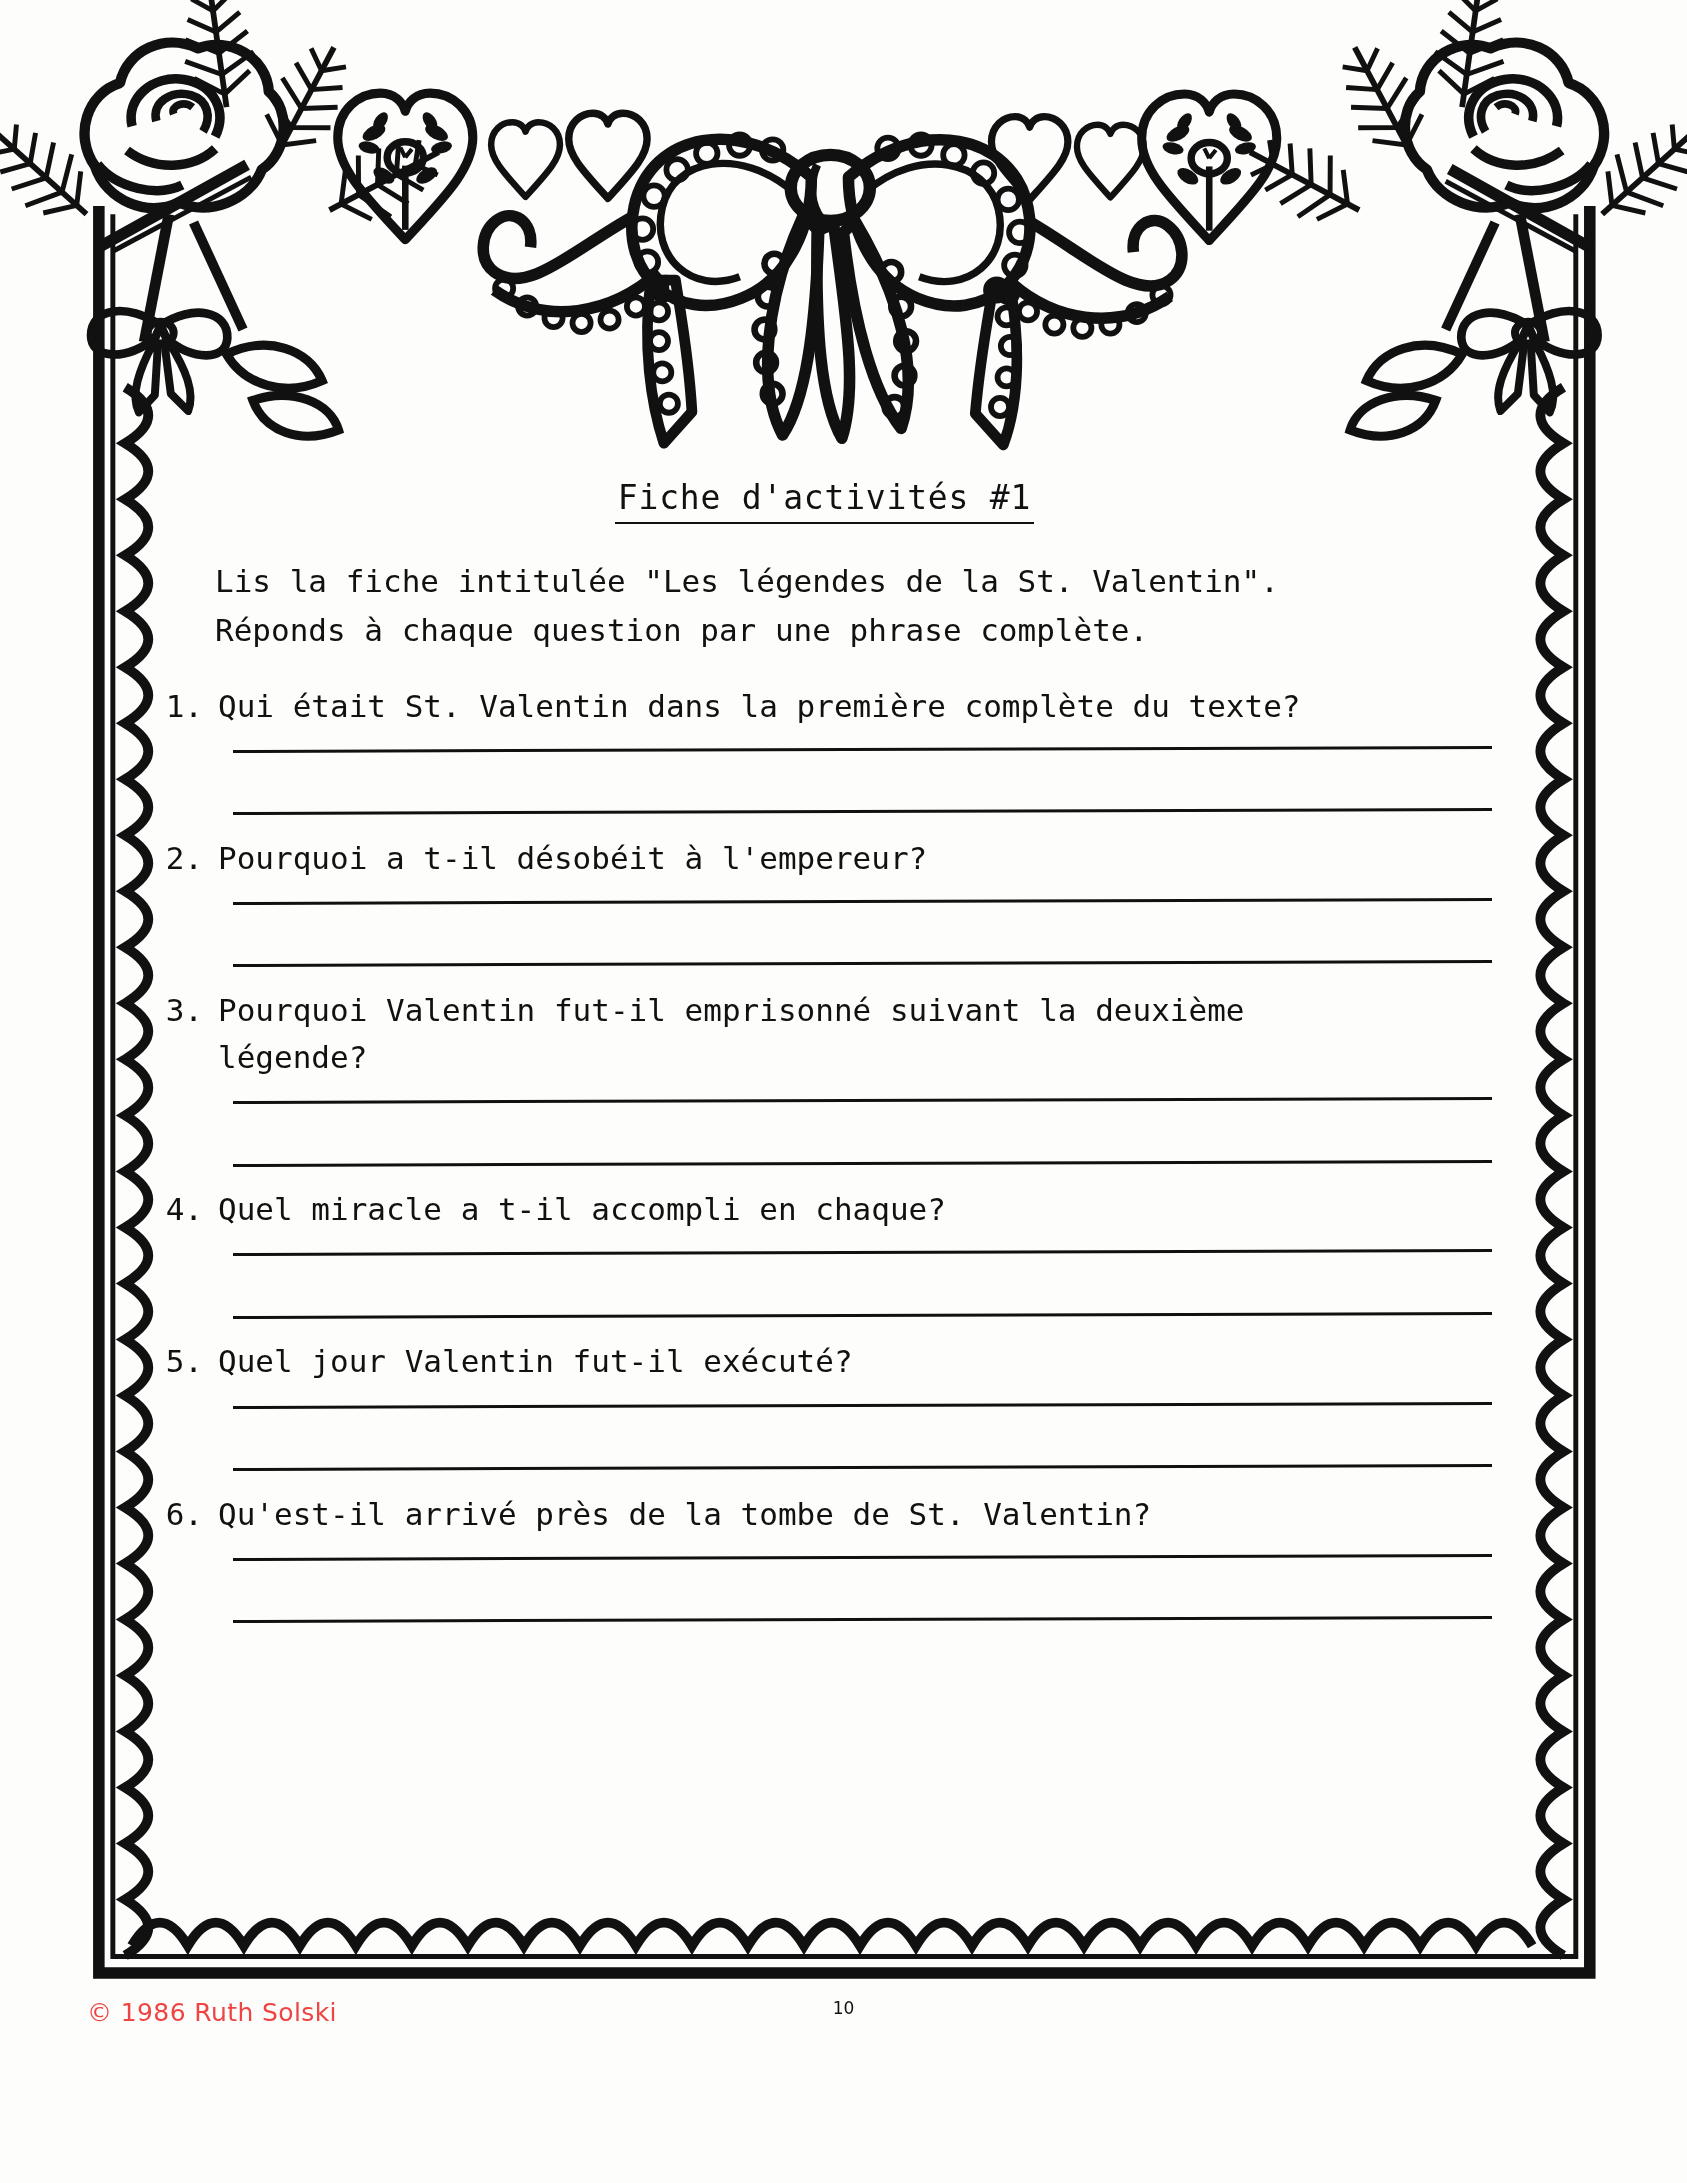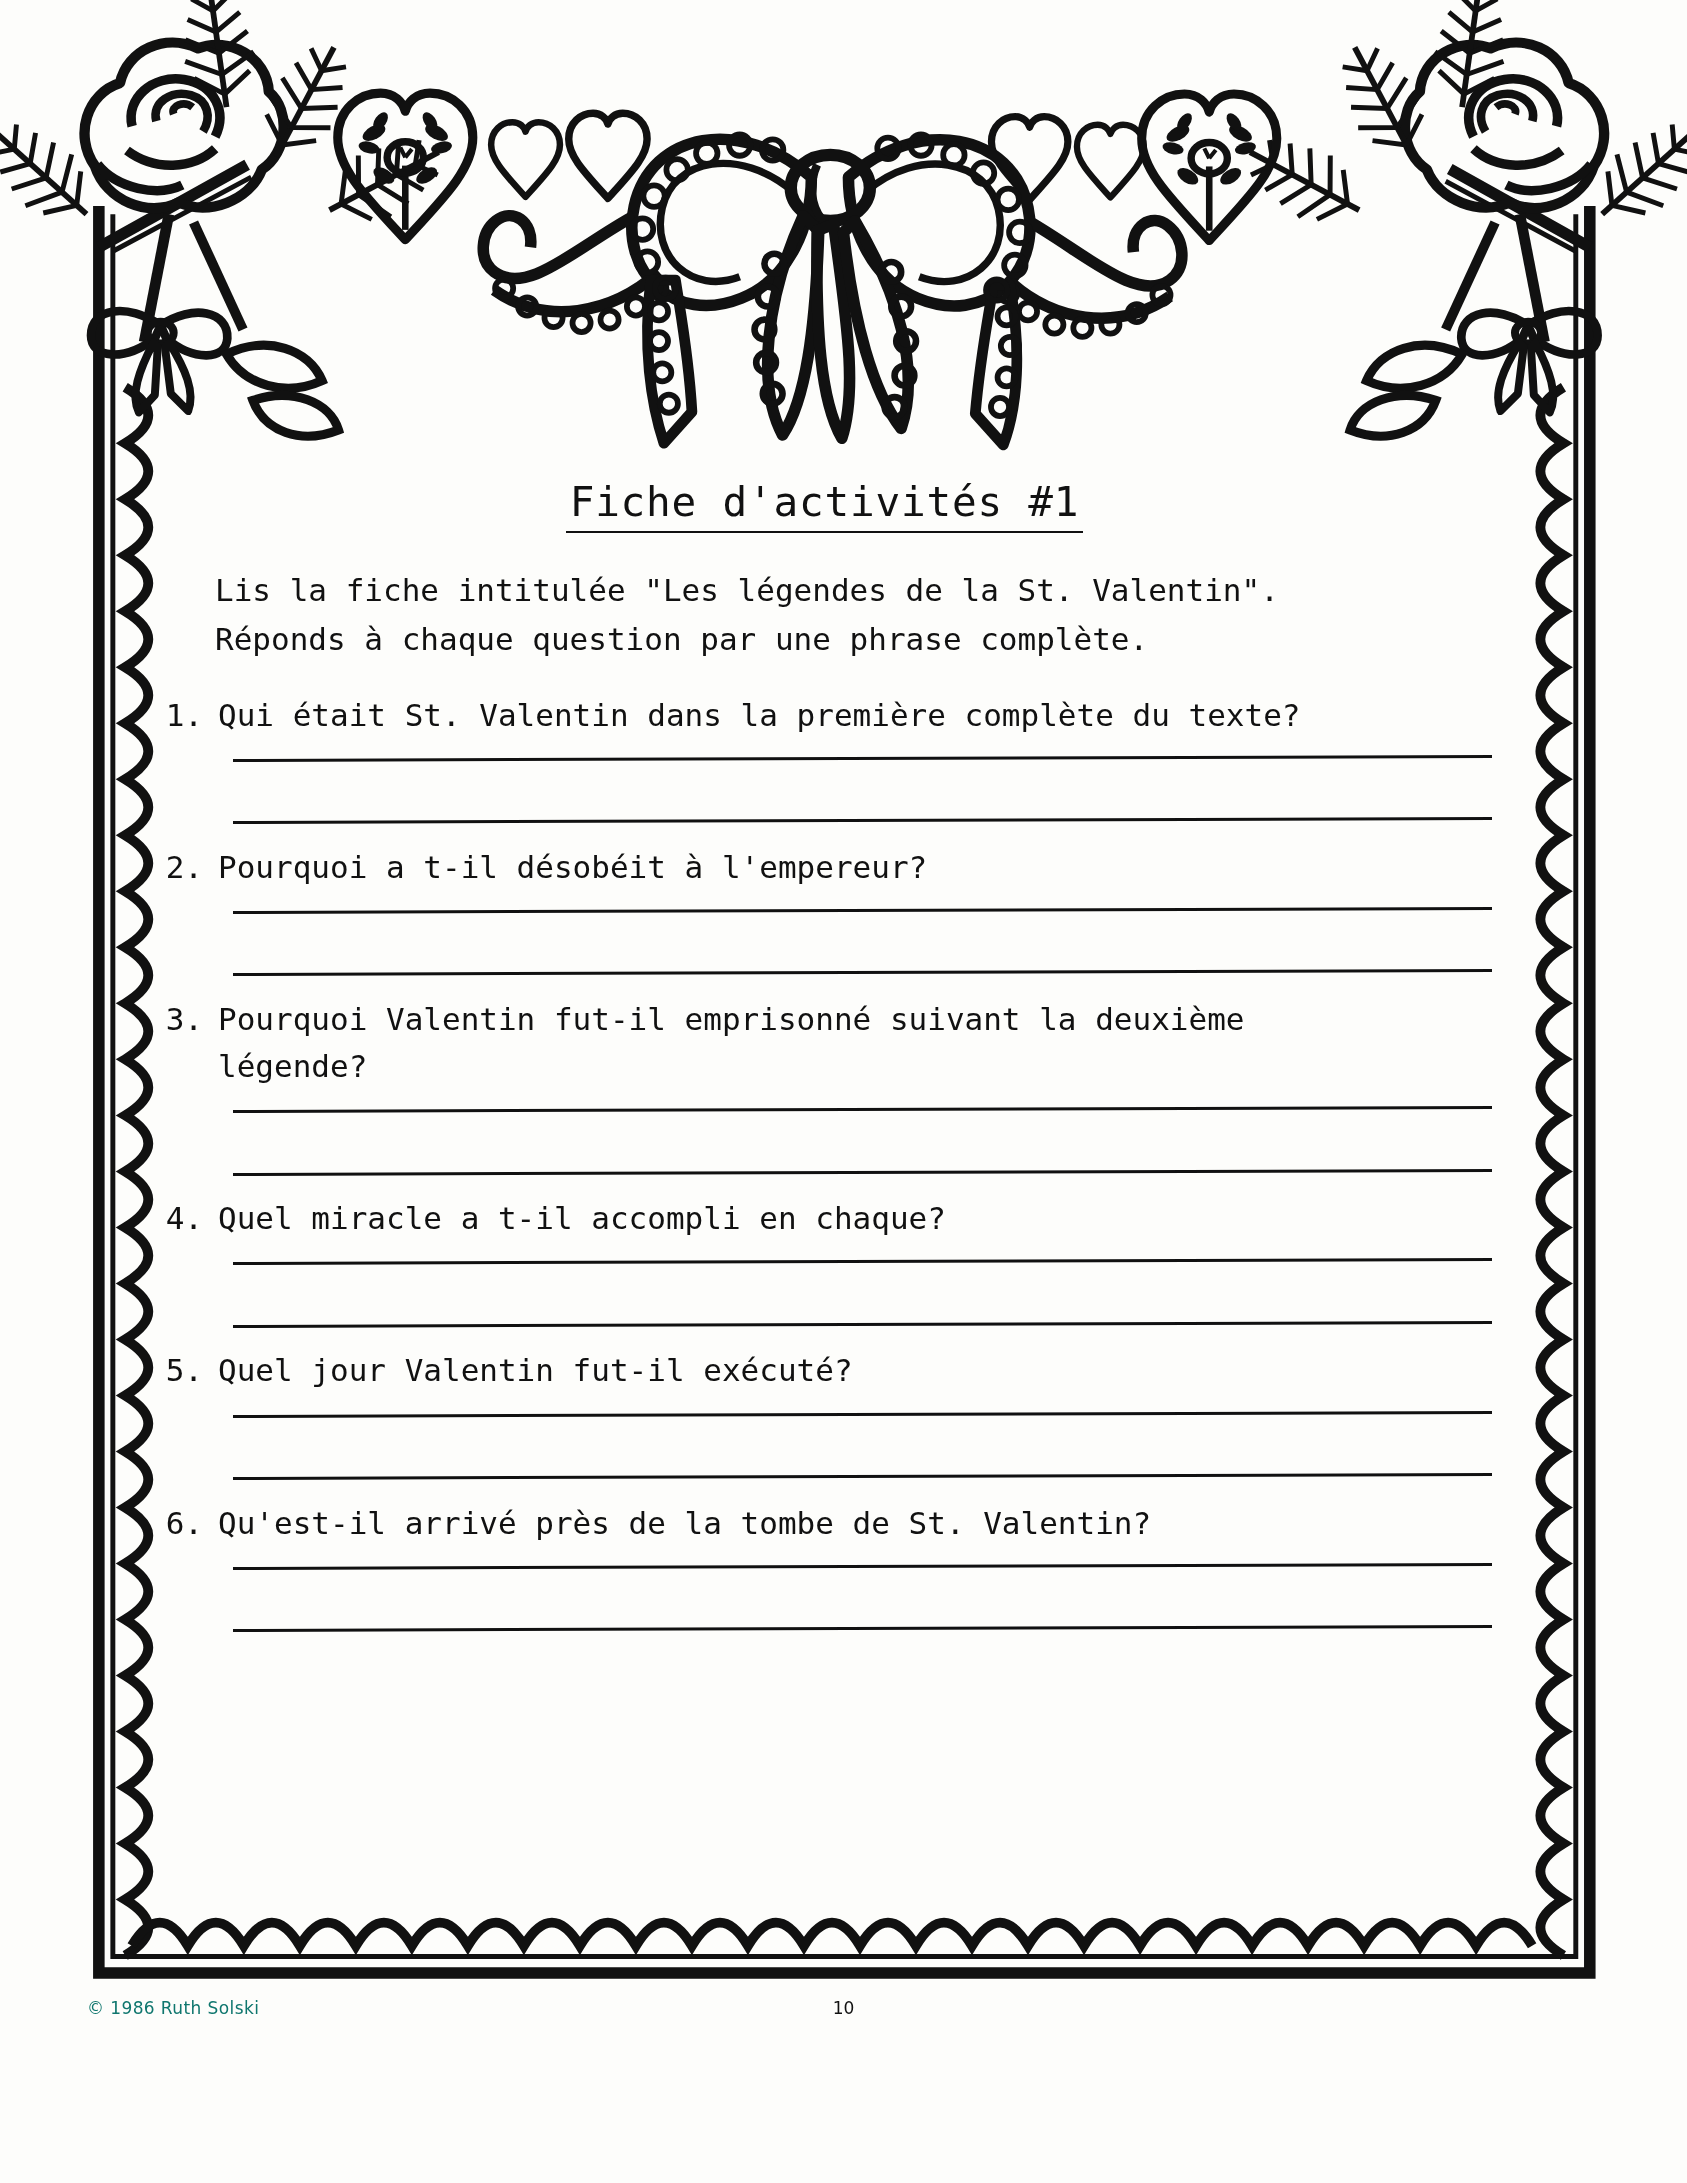--- a/index.html
+++ b/index.html
@@ -34,21 +34,21 @@
   
   .content {
     position: absolute;
     left: 157px;
     top: 478px;
     width: 1335px;
   }
 
   .doc-title, .doc-subtitle {
     text-align: center;
-    font-size: 41px;
+    font-size: 33px;
     letter-spacing: 0.8px;
     color: #111;
     font-weight: 400;
   }
   .doc-title { margin: 0 0 3.3px 0; }
   .doc-subtitle { margin: 35px 0 0 0; }
 
   .u-wrap { display: inline-block; position: relative; }
   .u-wrap::after {
     content: "";
@@ -107,22 +107,22 @@
     left: 87px;
     right: 87px;
     top: 1998px;
     height: 49px;
     font-family: "DejaVu Sans", sans-serif;
   }
   .copyright {
     position: absolute;
     left: 0;
     top: 0;
-    font-size: 17px;
-    color: #0f766e;
+    font-size: 25px;
+    color: #ef4444;
     letter-spacing: 0.4px;
   }
   .page-number {
     position: absolute;
     left: 50%;
     transform: translateX(-50%);
     top: 0;
     font-size: 17px;
     color: #111;
   }

